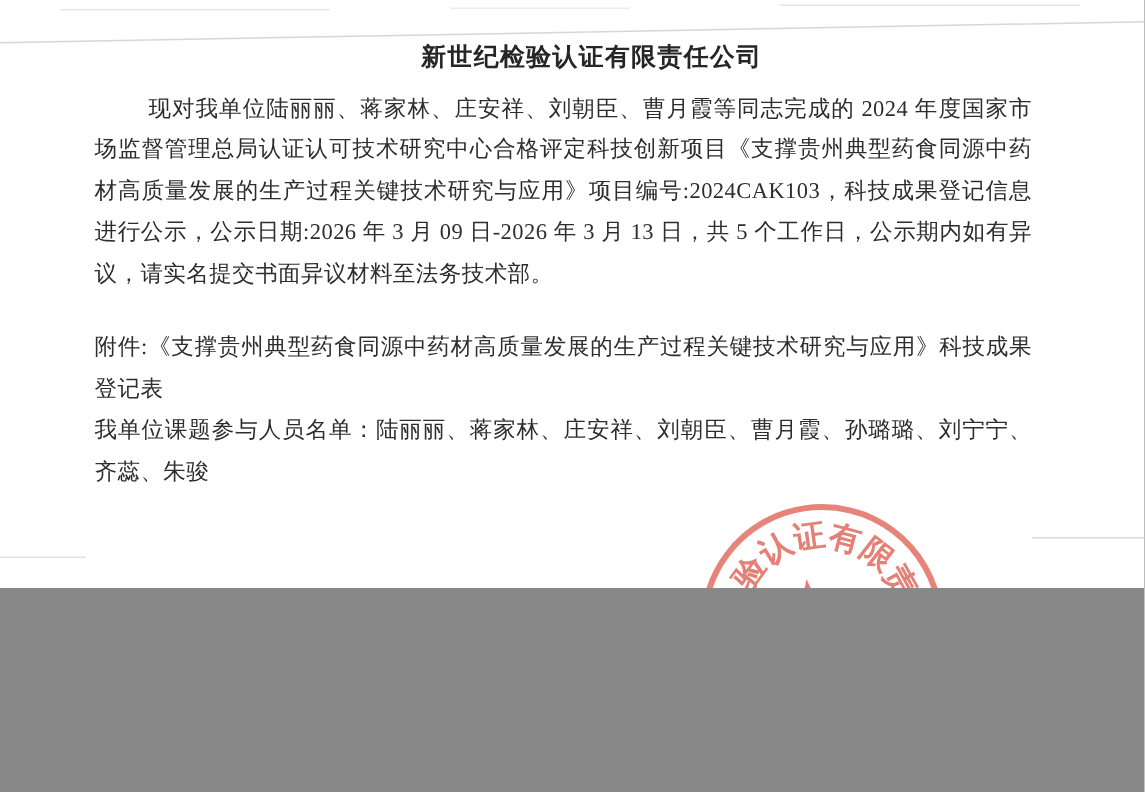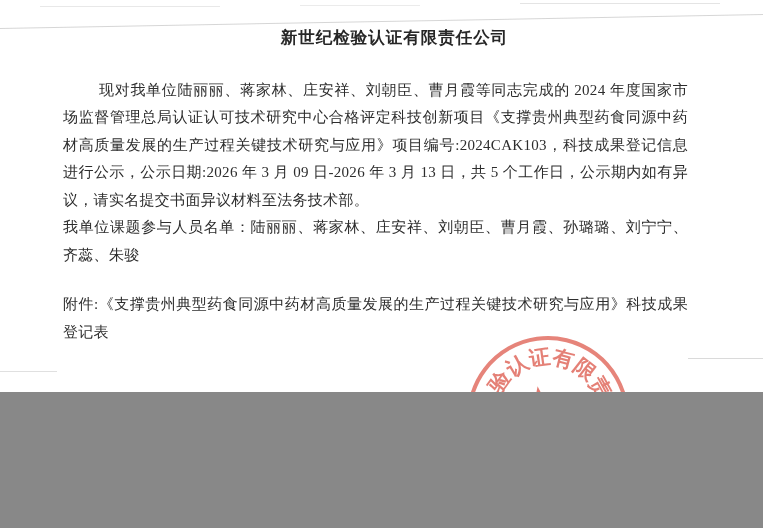--- a/index.html
+++ b/index.html
@@ -16,21 +16,21 @@
   .line-top-diagonal{left:0;top:28px;width:780px;transform:rotate(-1.05deg);transform-origin:0 0;opacity:.85;}
   .dash-a{left:40px;top:6px;width:180px;background:#e8e8e8;}
   .dash-b{left:300px;top:5px;width:120px;background:#ebebeb;}
   .dash-c{left:520px;top:3px;width:200px;background:#e4e4e4;}
   .line-right-mid{left:688px;top:358px;width:75px;background:#dadada;}
   .line-left-mid{left:0;top:371px;width:57px;background:#e0e0e0;}
   
   .doc{position:absolute;left:63px;top:24px;width:639px;font-size:15px;line-height:27.5px;}
   .title{margin:0 0 0 24px;text-align:center;font-size:16.5px;font-weight:700;letter-spacing:1px;color:#262626;}
   .para{margin:0;width:625px;text-align:justify;letter-spacing:0.3px;}
-  .body-main{margin-top:25px;text-indent:2.4em;}
+  .body-main{margin-top:8px;text-indent:2.4em;}
   .plain{margin:0;white-space:pre-wrap;letter-spacing:0.3px;}
   .attachment{margin-top:22px;}
   
   .sig-company{position:absolute;left:470px;top:439px;font-size:15px;letter-spacing:0.3px;color:#2d2d2d;}
   .sig-date{position:absolute;left:516px;top:463px;font-size:13px;letter-spacing:0.3px;color:#2d2d2d;}
   
   .seal-svg{
     position:absolute;left:448px;top:317px;width:200px;height:200px;
     mix-blend-mode:multiply;opacity:.85;
   }
@@ -49,22 +49,22 @@
   <div class="scan-line line-top-diagonal"></div>
   <div class="scan-line dash-a"></div>
   <div class="scan-line dash-b"></div>
   <div class="scan-line dash-c"></div>
   <div class="scan-line line-right-mid"></div>
   <div class="scan-line line-left-mid"></div>
 
   <div class="doc">
     <p class="title">新世纪检验认证有限责任公司</p>
     <p class="para body-main">现对我单位陆丽丽、蒋家林、庄安祥、刘朝臣、曹月霞等同志完成的 2024 年度国家市场监督管理总局认证认可技术研究中心合格评定科技创新项目《支撑贵州典型药食同源中药材高质量发展的生产过程关键技术研究与应用》项目编号:2024CAK103，科技成果登记信息进行公示，公示日期:2026 年 3 月 09 日-2026 年 3 月 13 日，共 5 个工作日，公示期内如有异议，请实名提交书面异议材料至法务技术部。</p>
+    <p class="para attachment">附件:《支撑贵州典型药食同源中药材高质量发展的生产过程关键技术研究与应用》科技成果登记表</p>
     <p class="para">我单位课题参与人员名单：陆丽丽、蒋家林、庄安祥、刘朝臣、曹月霞、孙璐璐、刘宁宁、齐蕊、朱骏</p>
-    <p class="para attachment">附件:《支撑贵州典型药食同源中药材高质量发展的生产过程关键技术研究与应用》科技成果登记表</p>
   </div>
 
   <div class="sig-company">新世纪检验认证有限责任公司</div>
   <div class="sig-date">2026 年 3 月 9 日</div>
 
   <svg id="seal-svg" class="seal-svg" viewBox="0 0 200 200" style="color: rgb(217, 72, 59);">
     <g transform="rotate(-8 100 100)">
       <circle class="seal-ring" cx="100" cy="100" r="79"></circle>
       <polygon class="seal-star" points="94,68 100.2,86.5 119.7,86.7 104,98.2 109.9,116.8 94,105.5 78.1,116.8 84,98.2 68.3,86.7 87.8,86.5"></polygon>
       <g id="seal-company-text">

